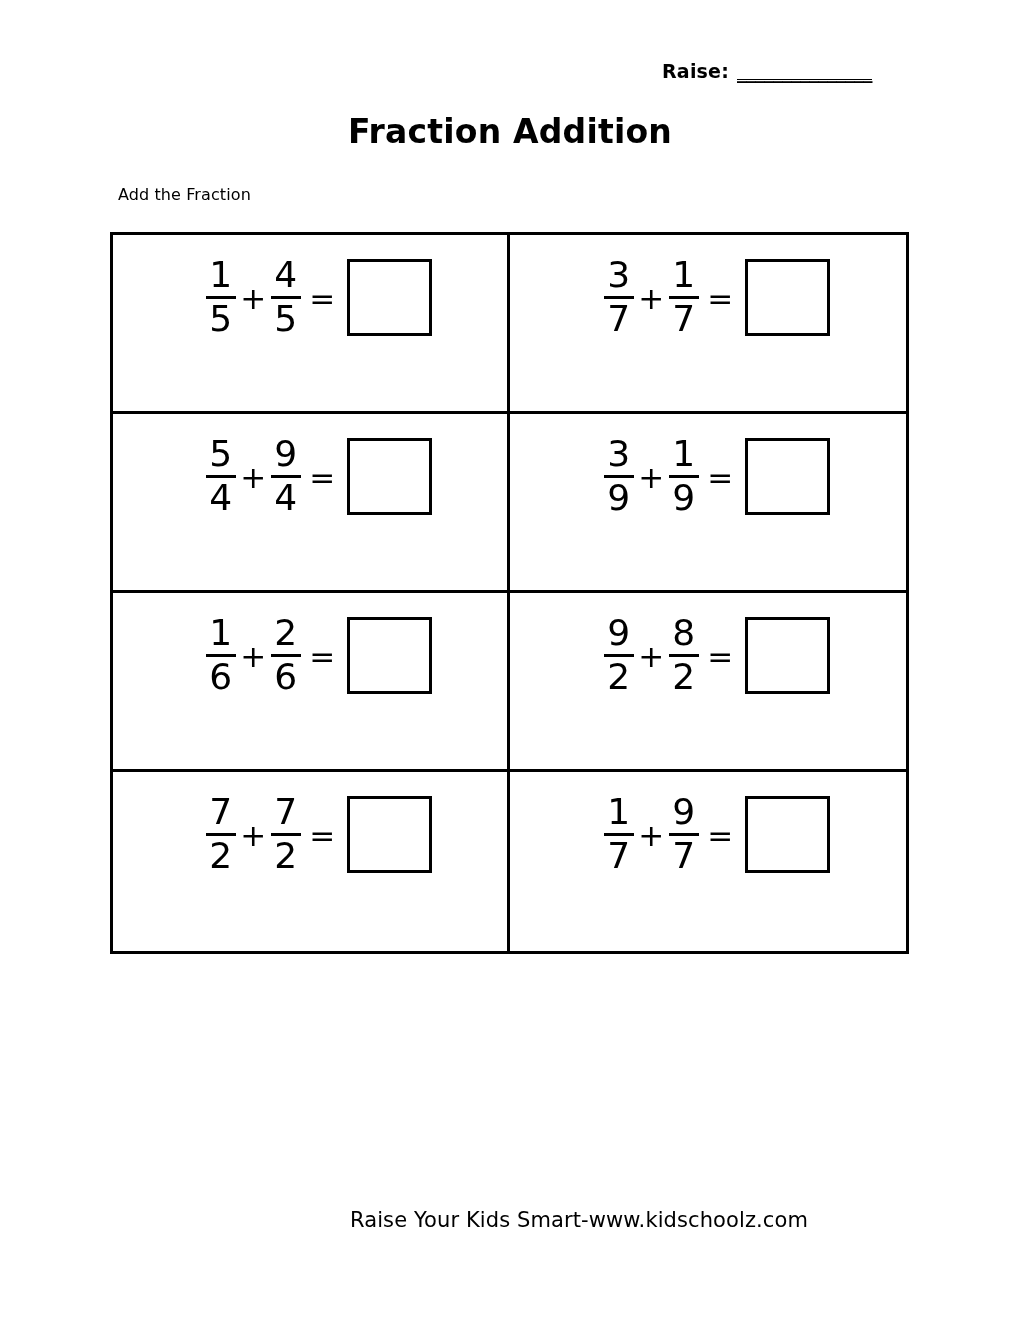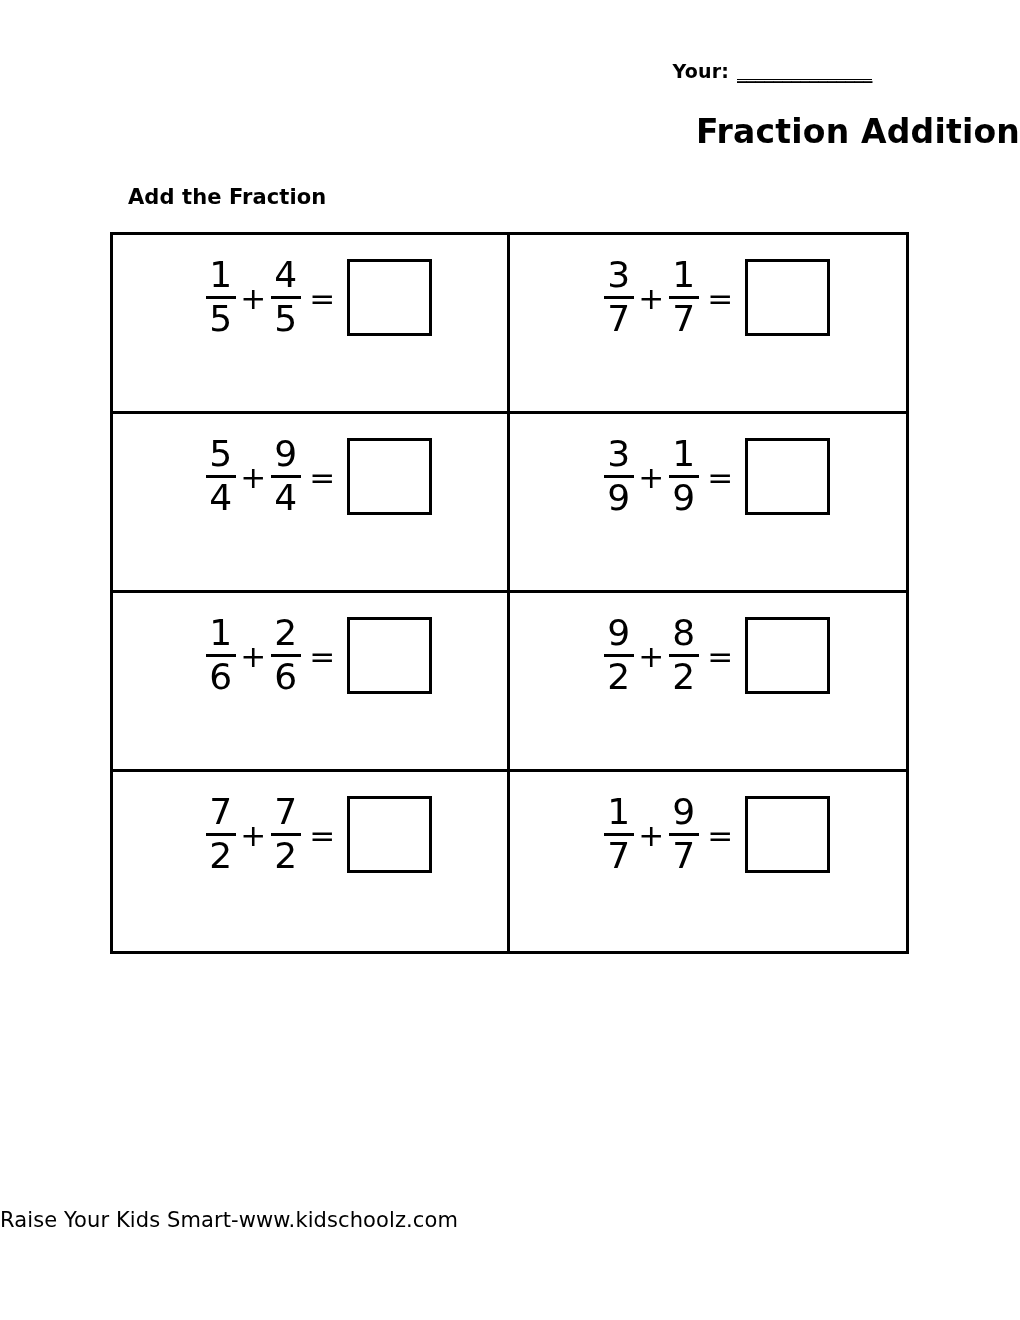--- a/index.html
+++ b/index.html
@@ -39,33 +39,33 @@
     white-space: pre;
     text-decoration: underline;
   }
 
   
   .title {
     position: absolute;
     top: 112px;
     left: 0;
     width: 1020px;
-    text-align: right;
+    text-align: center;
     font-size: 33px;
     font-weight: bold;
     letter-spacing: 0.2px;
   }
 
   
   .instruction {
     position: absolute;
     top: 185px;
-    left: 128px;
-    font-size: 21px;
-    font-weight: bold;
+    left: 118px;
+    font-size: 16px;
+    font-weight: normal;
     letter-spacing: 0.1px;
   }
 
   
   .grid {
     position: absolute;
     left: 110px;
     top: 232px;
     width: 799px;
     height: 722px;
@@ -133,30 +133,30 @@
     box-sizing: border-box;
     background: #fff;
   }
 
   
   .footer {
     position: absolute;
     top: 1208px;
     left: 0;
     width: 808px;
-    text-align: left;
+    text-align: right;
     font-size: 21px;
     letter-spacing: 0.1px;
   }
 </style>
 </head>
 <body>
 
 <div class="name-row">
-  <span class="name-label">Your:</span>
+  <span class="name-label">Raise:</span>
   <span class="name-blank">_______________</span>
 </div>
 
 <div class="title">Fraction Addition</div>
 
 <div class="instruction">Add the Fraction</div>
 
 <div class="grid" id="problem-grid">
     <div class="cell">
       <div class="problem">

